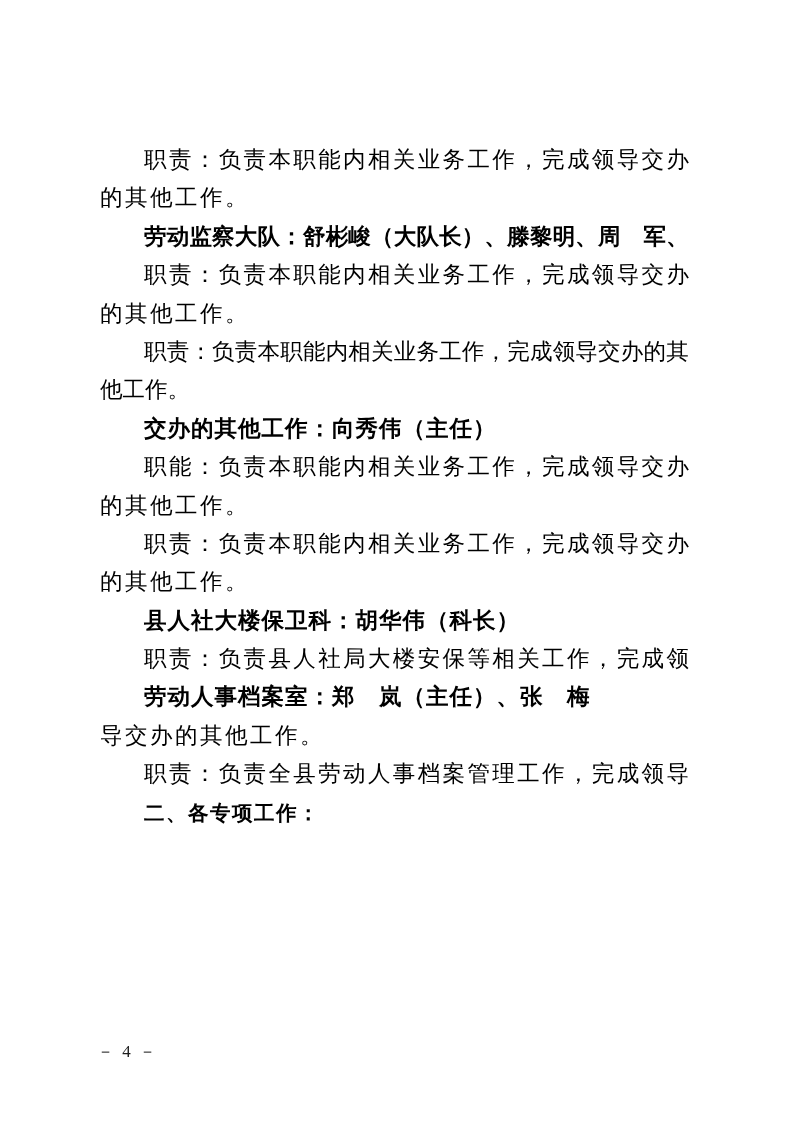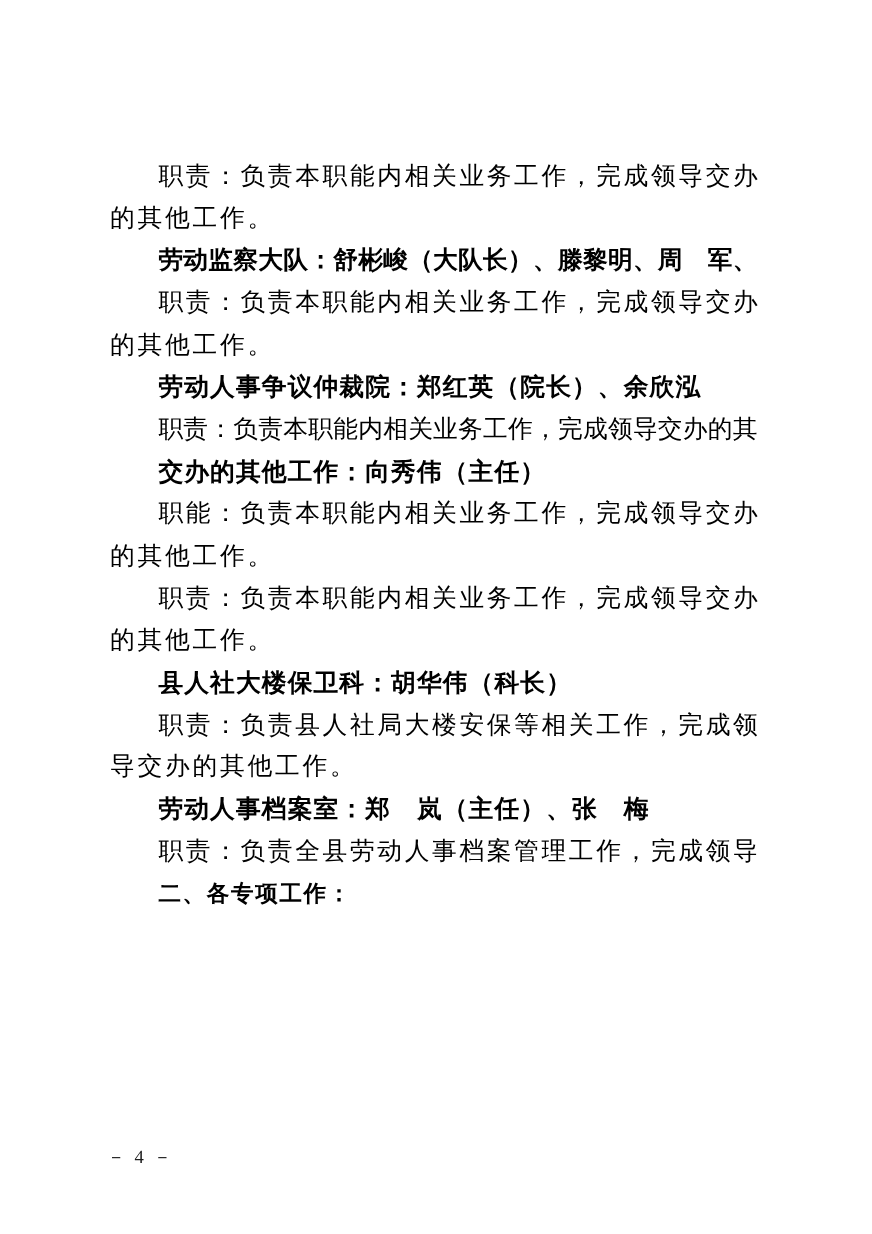--- a/index.html
+++ b/index.html
@@ -138,21 +138,20 @@
         <span>作</span>
         <span>，</span>
         <span>完</span>
         <span>成</span>
         <span>领</span>
         <span>导</span>
         <span>交</span>
         <span>办</span>
       </div>
       <div class="line style-body">的其他工作。</div>
-      <div class="line style-heading indent">劳动人事争议仲裁院：郑红英（院长）、余欣泓</div>
       <div class="line style-body-tight indent fill">
         <span>职</span>
         <span>责</span>
         <span>：</span>
         <span>负</span>
         <span>责</span>
         <span>本</span>
         <span>职</span>
         <span>能</span>
         <span>内</span>
@@ -165,20 +164,21 @@
         <span>，</span>
         <span>完</span>
         <span>成</span>
         <span>领</span>
         <span>导</span>
         <span>交</span>
         <span>办</span>
         <span>的</span>
         <span>其</span>
       </div>
+      <div class="line style-body-tight">他工作。</div>
       <div class="line style-heading indent">交办的其他工作：向秀伟（主任）</div>
       <div class="line style-body indent fill">
         <span>职</span>
         <span>能</span>
         <span>：</span>
         <span>负</span>
         <span>责</span>
         <span>本</span>
         <span>职</span>
         <span>能</span>
@@ -241,22 +241,22 @@
         <span>等</span>
         <span>相</span>
         <span>关</span>
         <span>工</span>
         <span>作</span>
         <span>，</span>
         <span>完</span>
         <span>成</span>
         <span>领</span>
       </div>
+      <div class="line style-heading indent">劳动人事档案室：郑　岚（主任）、张　梅</div>
       <div class="line style-body">导交办的其他工作。</div>
-      <div class="line style-heading indent">劳动人事档案室：郑　岚（主任）、张　梅</div>
       <div class="line style-body indent fill">
         <span>职</span>
         <span>责</span>
         <span>：</span>
         <span>负</span>
         <span>责</span>
         <span>全</span>
         <span>县</span>
         <span>劳</span>
         <span>动</span>

